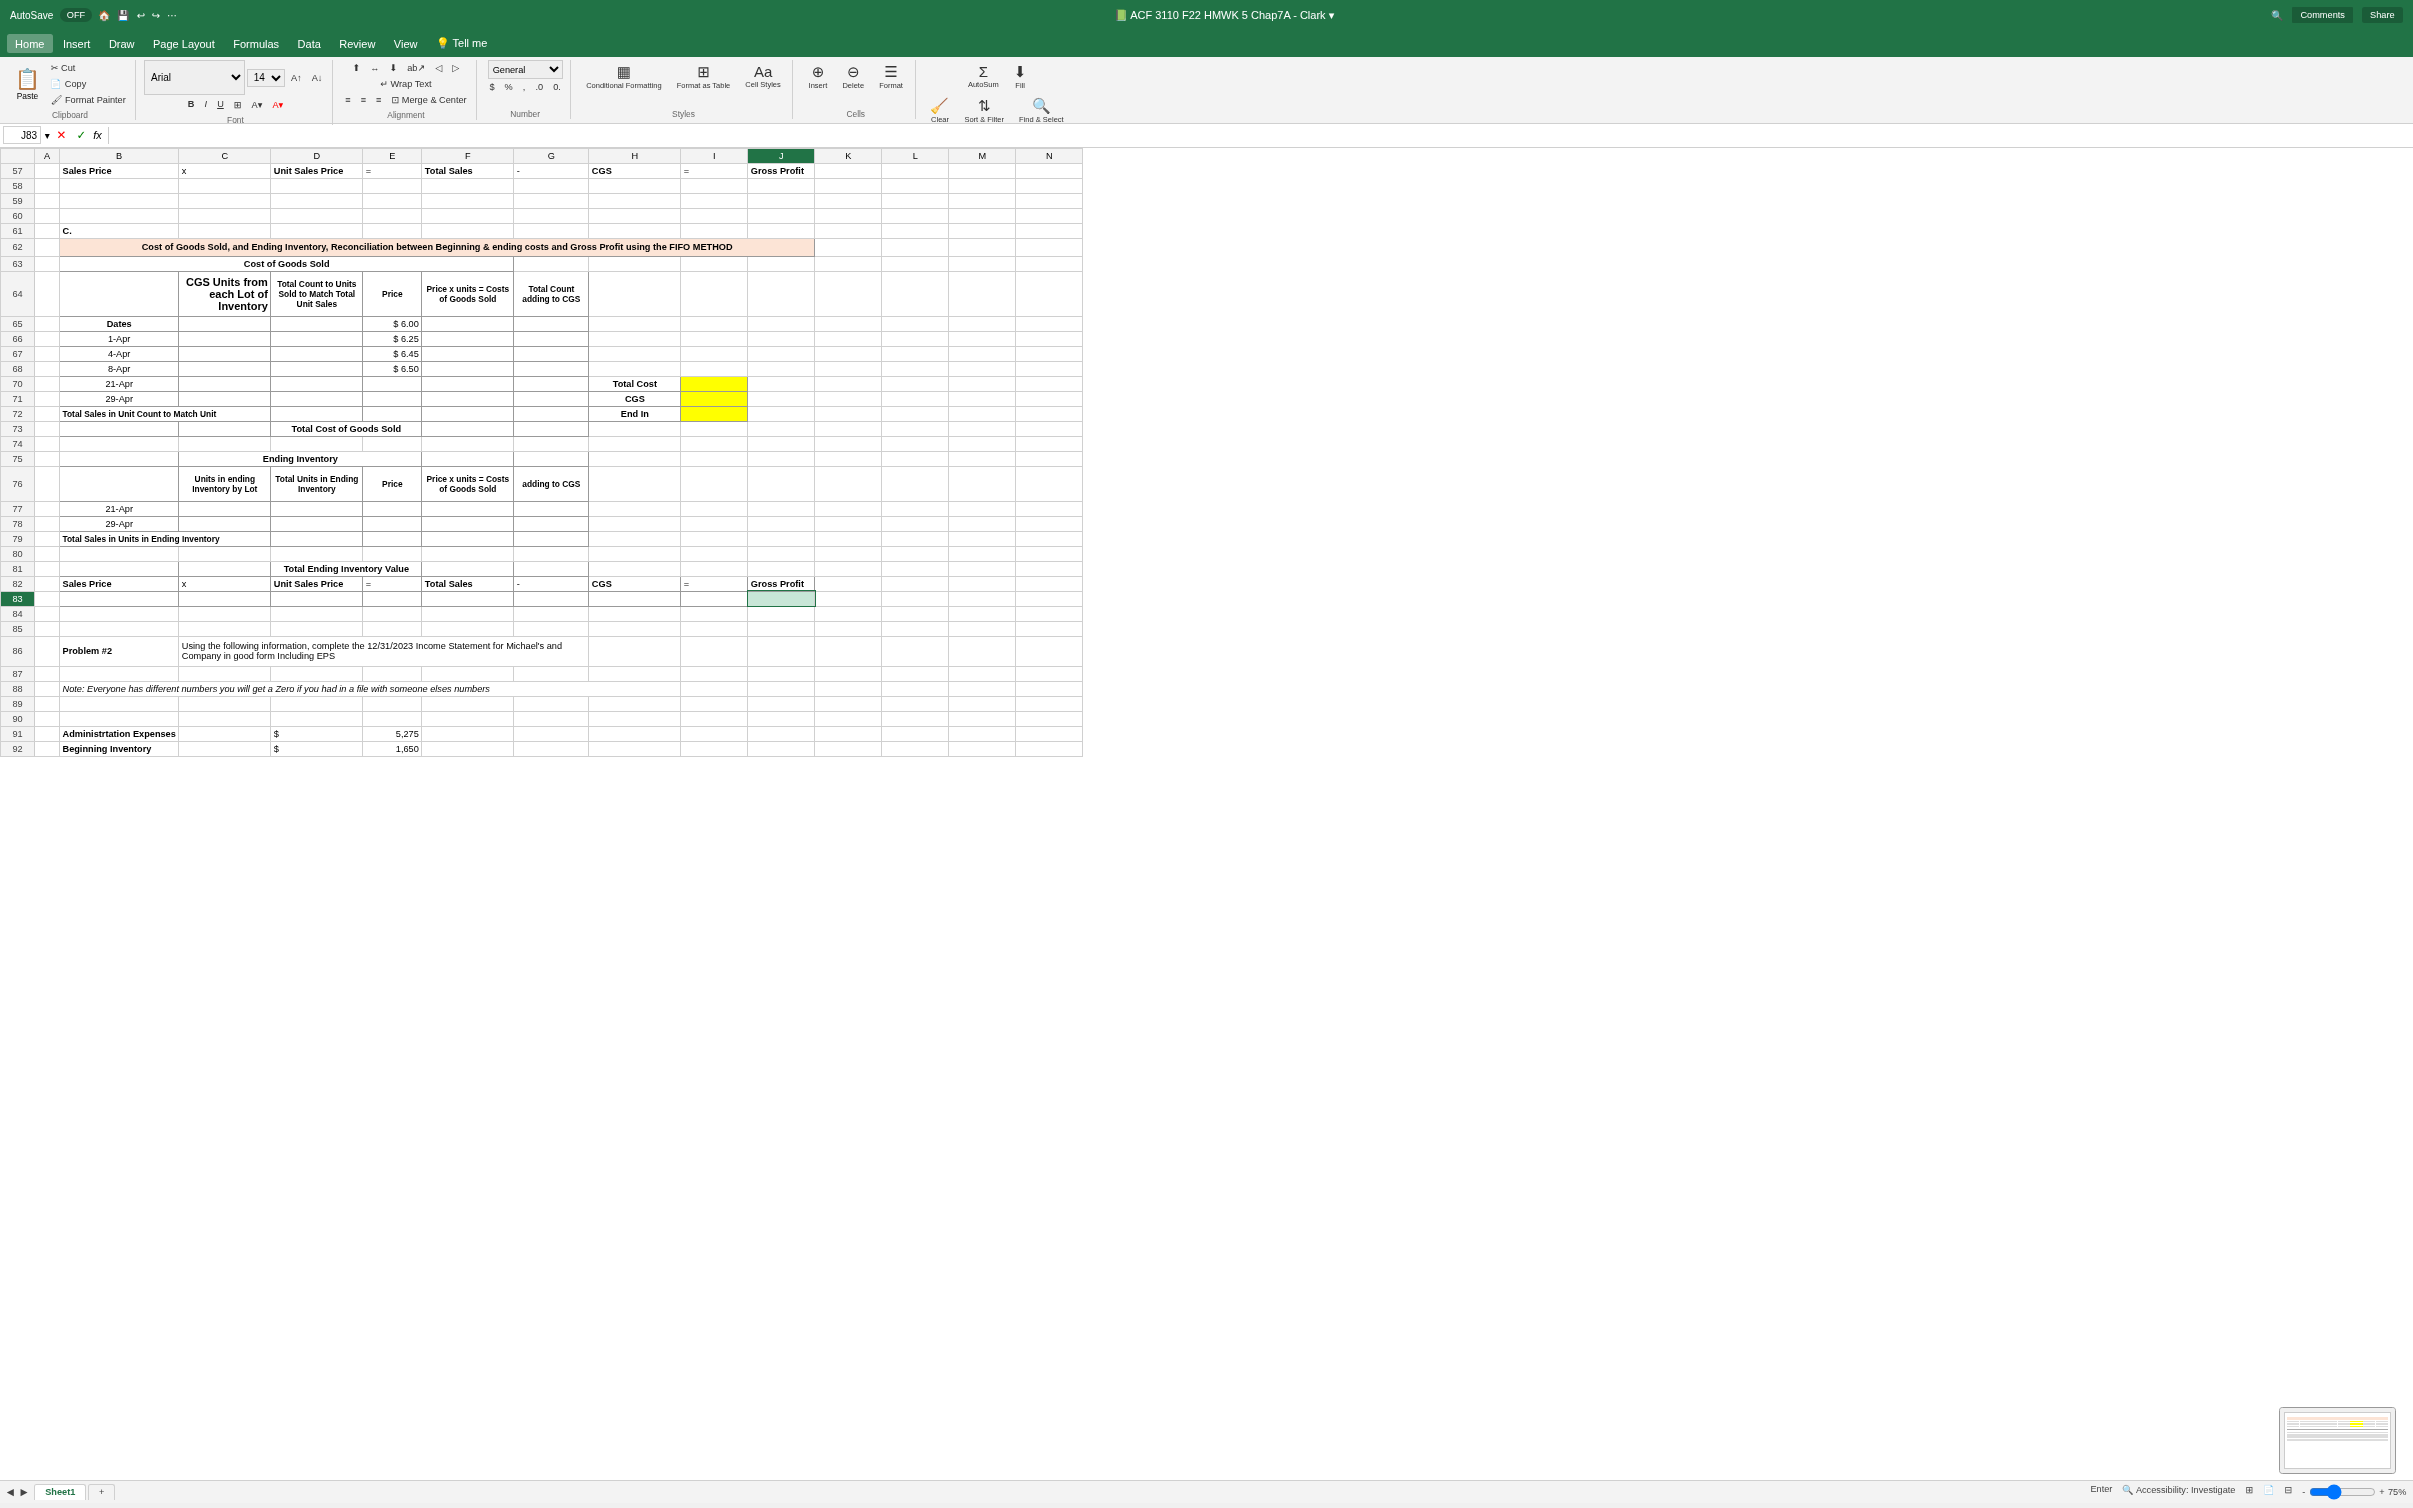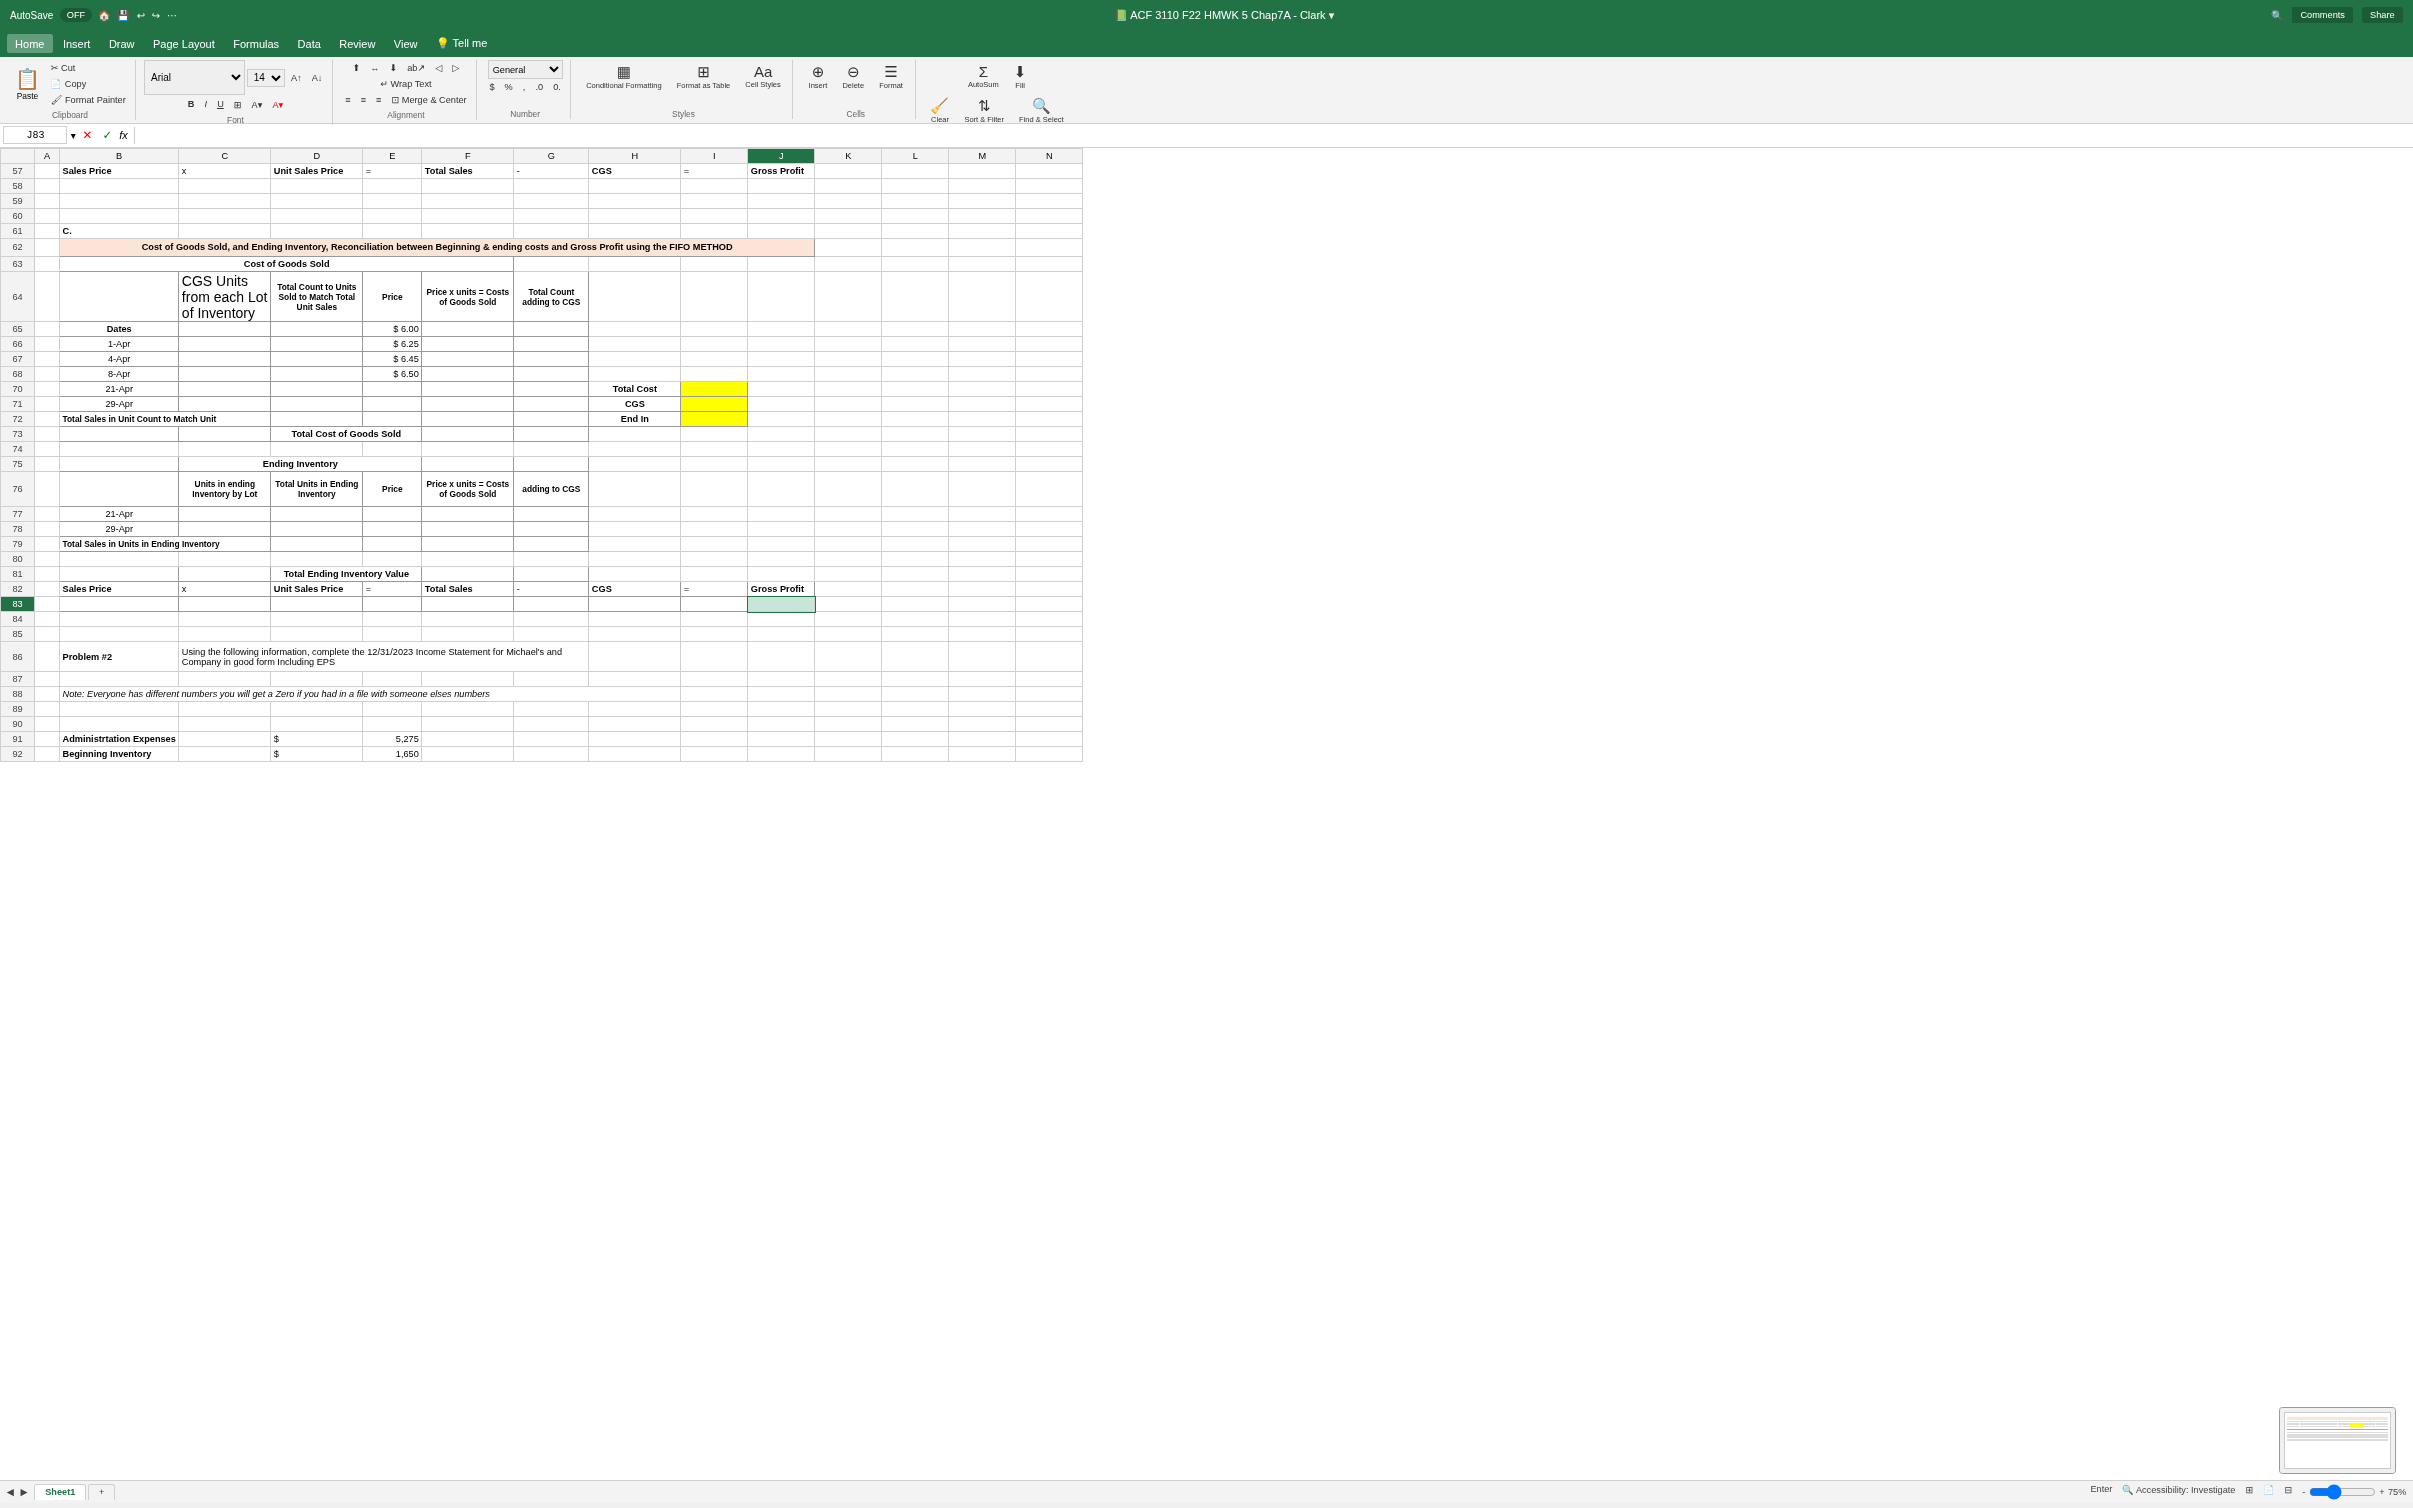--- a/index.html
+++ b/index.html
@@ -87,27 +87,26 @@
     #formulabar {
       height: 23.5px;
       background: white;
       border-bottom: 0.8px solid #d0d0d0;
       display: flex;
       align-items: center;
       padding: 0 3.4px;
       gap: 3.4px;
     }
     #cell-ref {
-      width: 64px;
+      width: 38px;
       border: 0.8px solid #d0d0d0;
       height: 18.4px;
-      text-align: center;
+      text-align: right;
       font-size: 10px;
       padding: 0 3.4px;
-      font-family: Liberation Mono, monospace;
     }
     #formula-input {
       flex: 1;
       border: none;
       outline: none;
       font-size: 10px;
       padding: 0 3.4px;
     }
     .formula-btns { display: flex; align-items: center; gap: 3.4px; }
     .fml-btn { cursor: pointer; font-size: 11.7px; padding: 0 3.4px; }
@@ -561,21 +560,21 @@
             <td></td>
             <td></td>
             <td></td>
             <td></td>
         </tr>
 
         <tr style="height:45px;">
           <td class="row-num">64</td>
           <td></td>
           <td style="border:0.8px solid #999;"></td>
-          <td style="font-weight:normal;text-align:left;border:0.8px solid #999;white-space:normal;vertical-align:middle;font-size:14px;">CGS Units from each Lot of Inventory</td>
+          <td style="font-weight:bold;text-align:right;border:0.8px solid #999;white-space:normal;vertical-align:middle;font-size:11px;">CGS Units from each Lot of Inventory</td>
           <td style="font-weight:bold;text-align:center;border:0.8px solid #999;white-space:normal;vertical-align:middle;font-size:8.4px;">Total Count to Units Sold to Match Total Unit Sales</td>
           <td style="font-weight:bold;text-align:center;border:0.8px solid #999;white-space:normal;vertical-align:middle;font-size:8.4px;">Price</td>
           <td style="font-weight:bold;text-align:center;border:0.8px solid #999;white-space:normal;vertical-align:middle;font-size:8.4px;">Price x units = Costs of Goods Sold</td>
           <td style="font-weight:bold;text-align:center;border:0.8px solid #999;white-space:normal;vertical-align:middle;font-size:8.4px;">Total Count adding to CGS</td>
           <td></td>
             <td></td>
             <td></td>
             <td></td>
             <td></td>
             <td></td>

